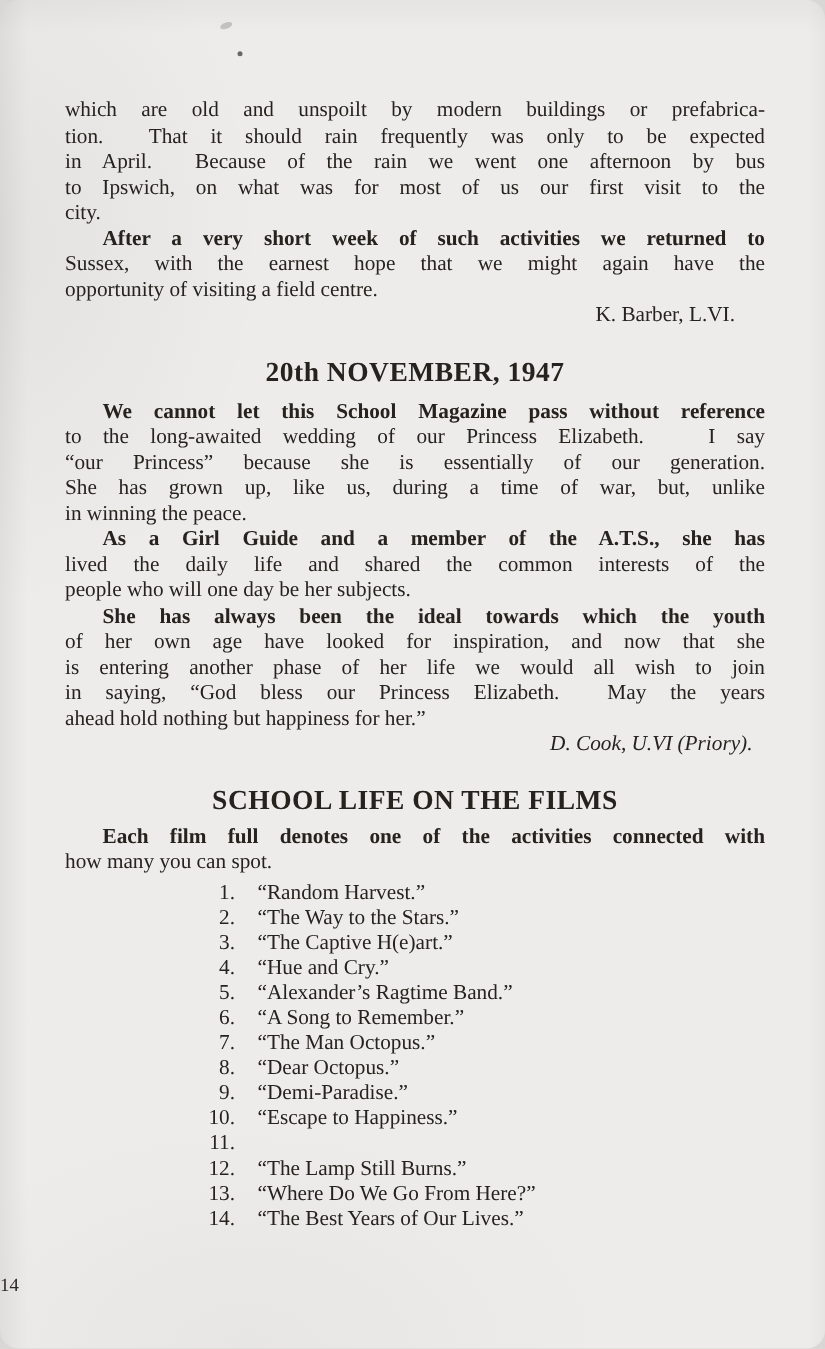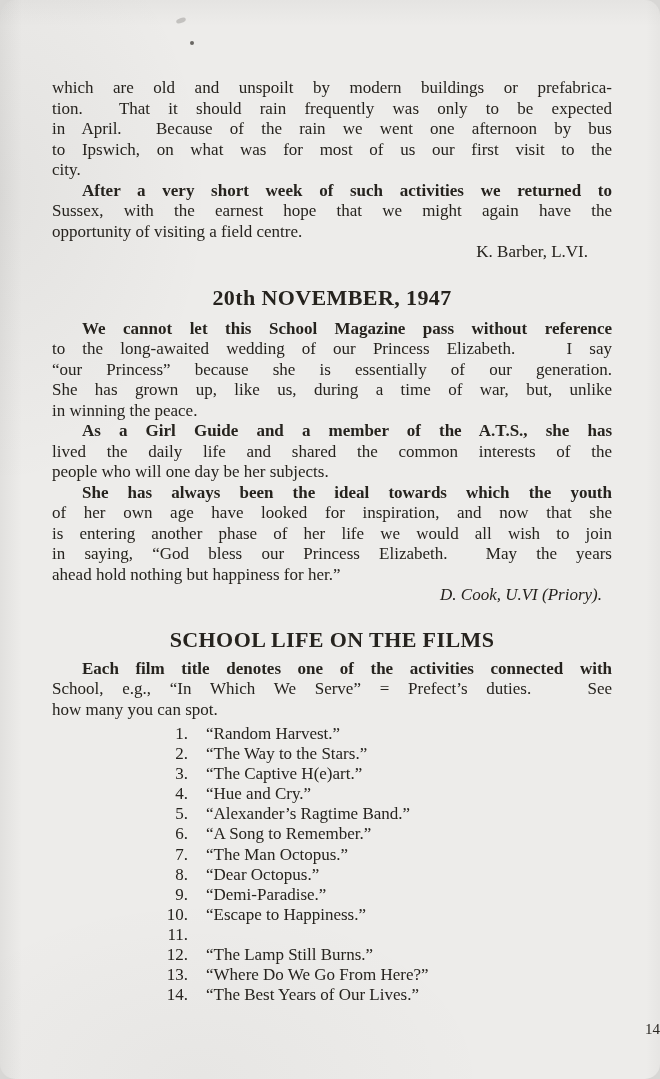--- a/index.html
+++ b/index.html
@@ -78,21 +78,21 @@
     flex: 0 0 36px;
   }
   .film-title {
     padding-left: 18px;
   }
   .page-number {
     position: absolute;
     top: 1021px;
     left: 0;
     width: 660px;
-    text-align: right;
+    text-align: left;
     font-size: 15px;
     font-family: "Liberation Serif", "DejaVu Serif", serif;
     color: #2a2722;
   }
   .speck {
     position: absolute;
     left: 190px;
     top: 41px;
     width: 4px;
     height: 4px;
@@ -155,22 +155,21 @@
         <div class="line">is entering another phase of her life we would all wish to join</div>
         <div class="line">in saying, “God bless our Princess Elizabeth.  May the years</div>
         <div class="line end">ahead hold nothing but happiness for her.”</div>
       </div>
       <div class="attribution tight">D. Cook, U.VI (Priory).</div>
     </div>
 
     <div>
       <div class="section-heading films">SCHOOL LIFE ON THE FILMS</div>
       <div class="paragraph">
-        <div class="line indent">Each film title denotes one of the activities connected with</div>
-        <div class="line">School, e.g., “In Which We Serve” = Prefect’s duties.   See</div>
+        <div class="line indent">Each film full denotes one of the activities connected with</div>
         <div class="line end">how many you can spot.</div>
       </div>
       <div class="films-list">
         <div class="film-row">
           <span class="film-num">1.</span>
           <span class="film-title">“Random Harvest.”</span>
         </div>
         <div class="film-row">
           <span class="film-num">2.</span>
           <span class="film-title">“The Way to the Stars.”</span>

